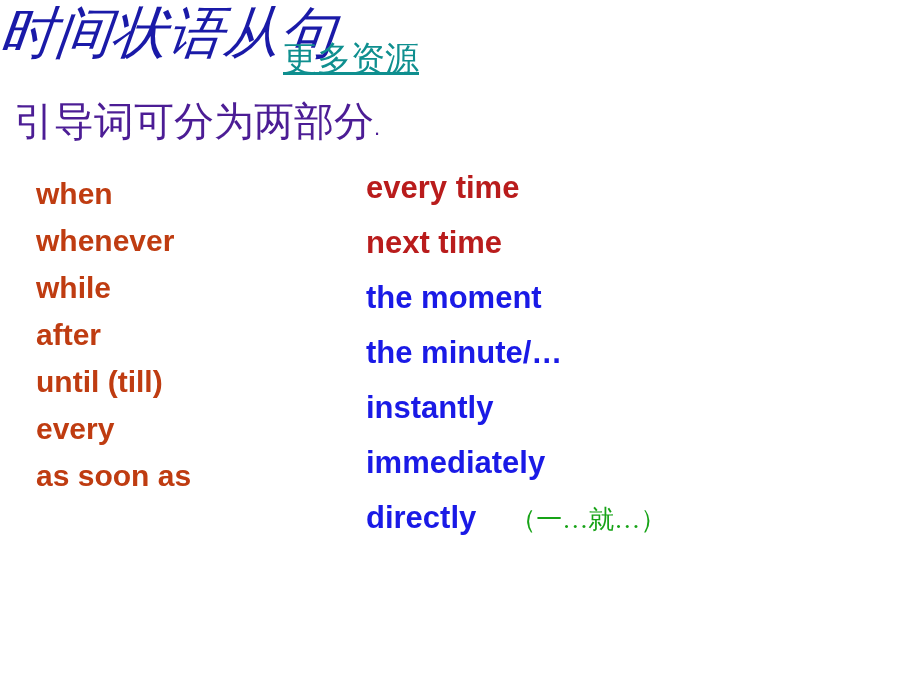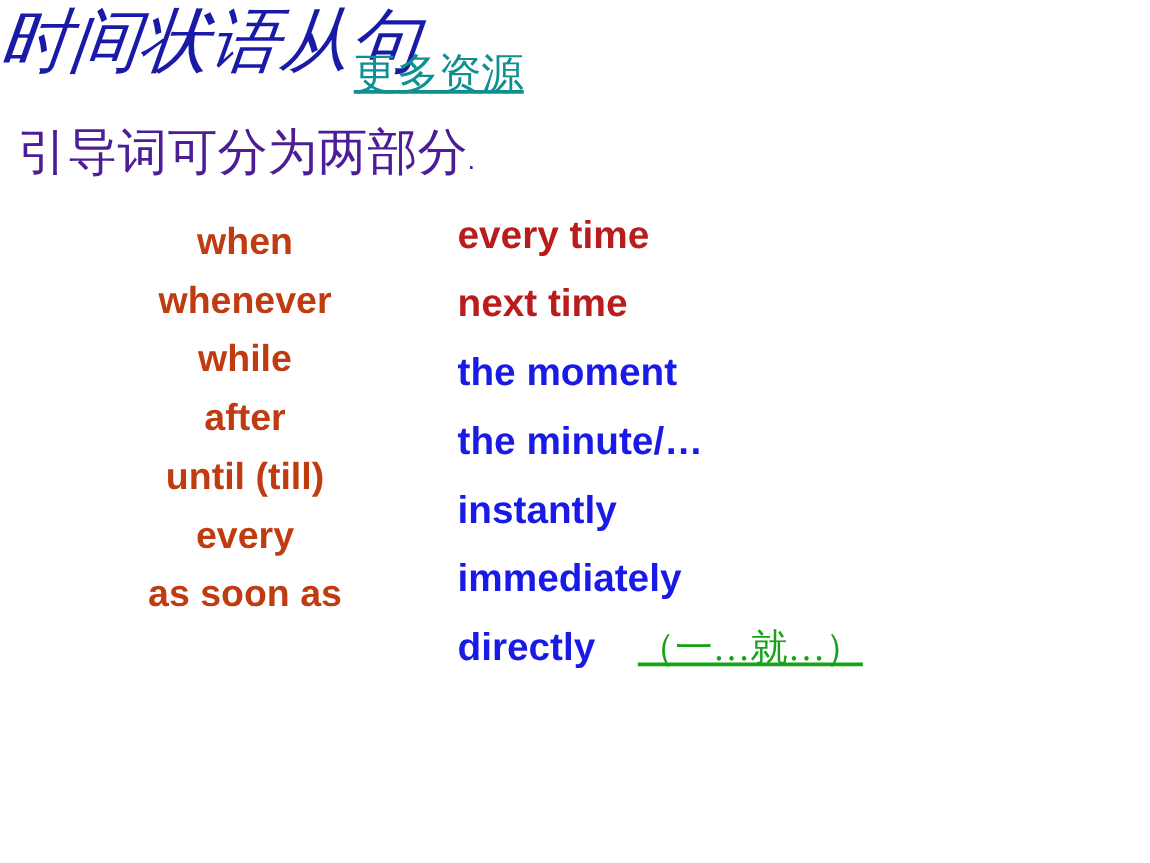--- a/index.html
+++ b/index.html
@@ -52,21 +52,20 @@
     white-space: nowrap;
   }
   .subtitle .dot {
     font-size: 22px;
   }
   .col-left {
     position: absolute;
     left: 36px;
     top: 170px;
     width: 320px;
-    text-align: center;
   }
   .col-left .item {
     font-size: 30px;
     font-weight: bold;
     color: #bf3c11;
     line-height: 47px;
     white-space: nowrap;
   }
   .col-right {
     position: absolute;
@@ -80,22 +79,21 @@
     line-height: 55px;
     white-space: nowrap;
   }
   .c-black { color: #b91c1c; }
   .c-blue  { color: #1a1ae6; }
   .c-green { color: #17a317; }
   .inline-note {
     margin-left: 34px;
     font-family: "Liberation Serif", serif;
     font-weight: normal;
-    font-size: 30px;
-    text-decoration: underline;
+    font-size: 26px;
   }
 </style>
 </head>
 <body>
 
 <div class="slide">
 
   <div class="title-cn">时间状语从句</div>
 
   <a class="more-res" href="#">更多资源</a>

